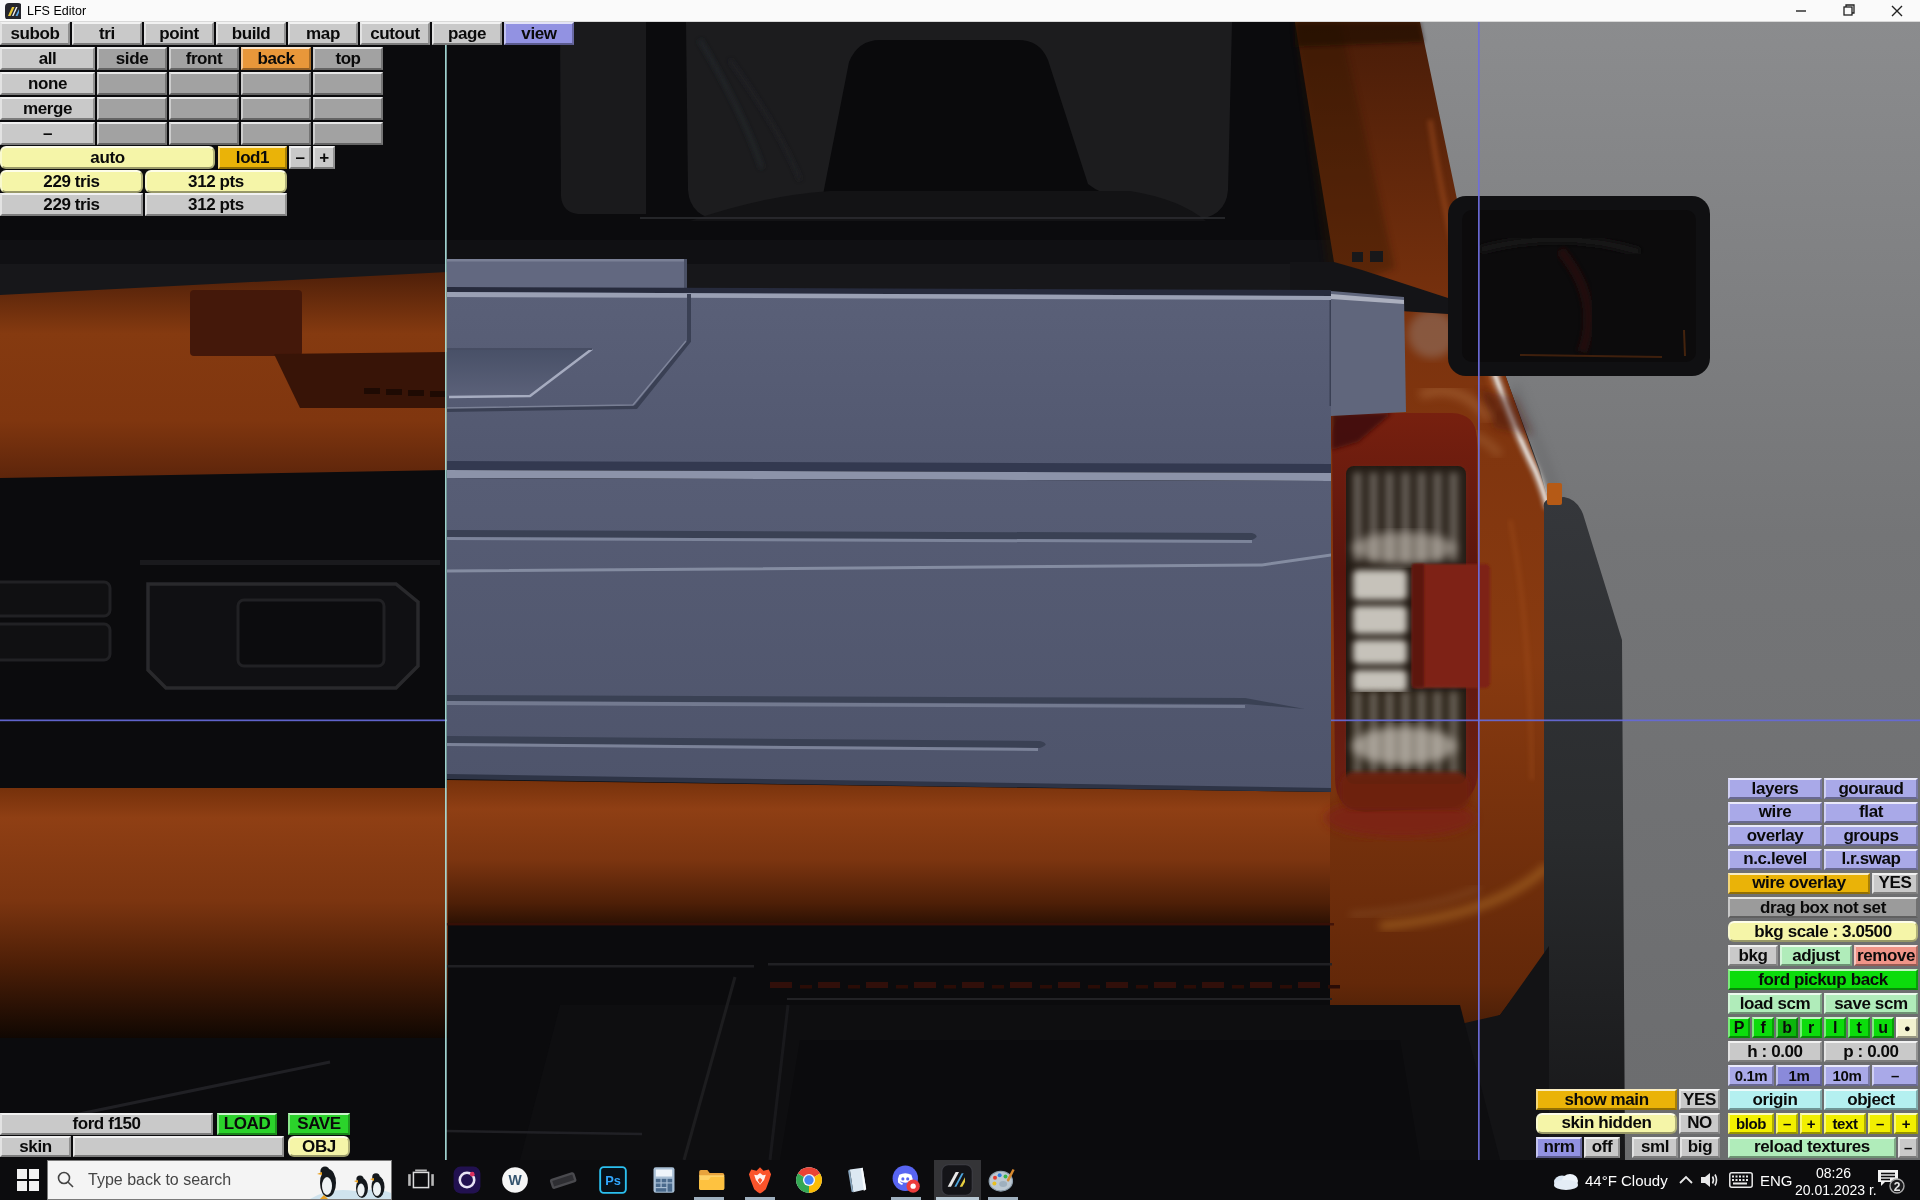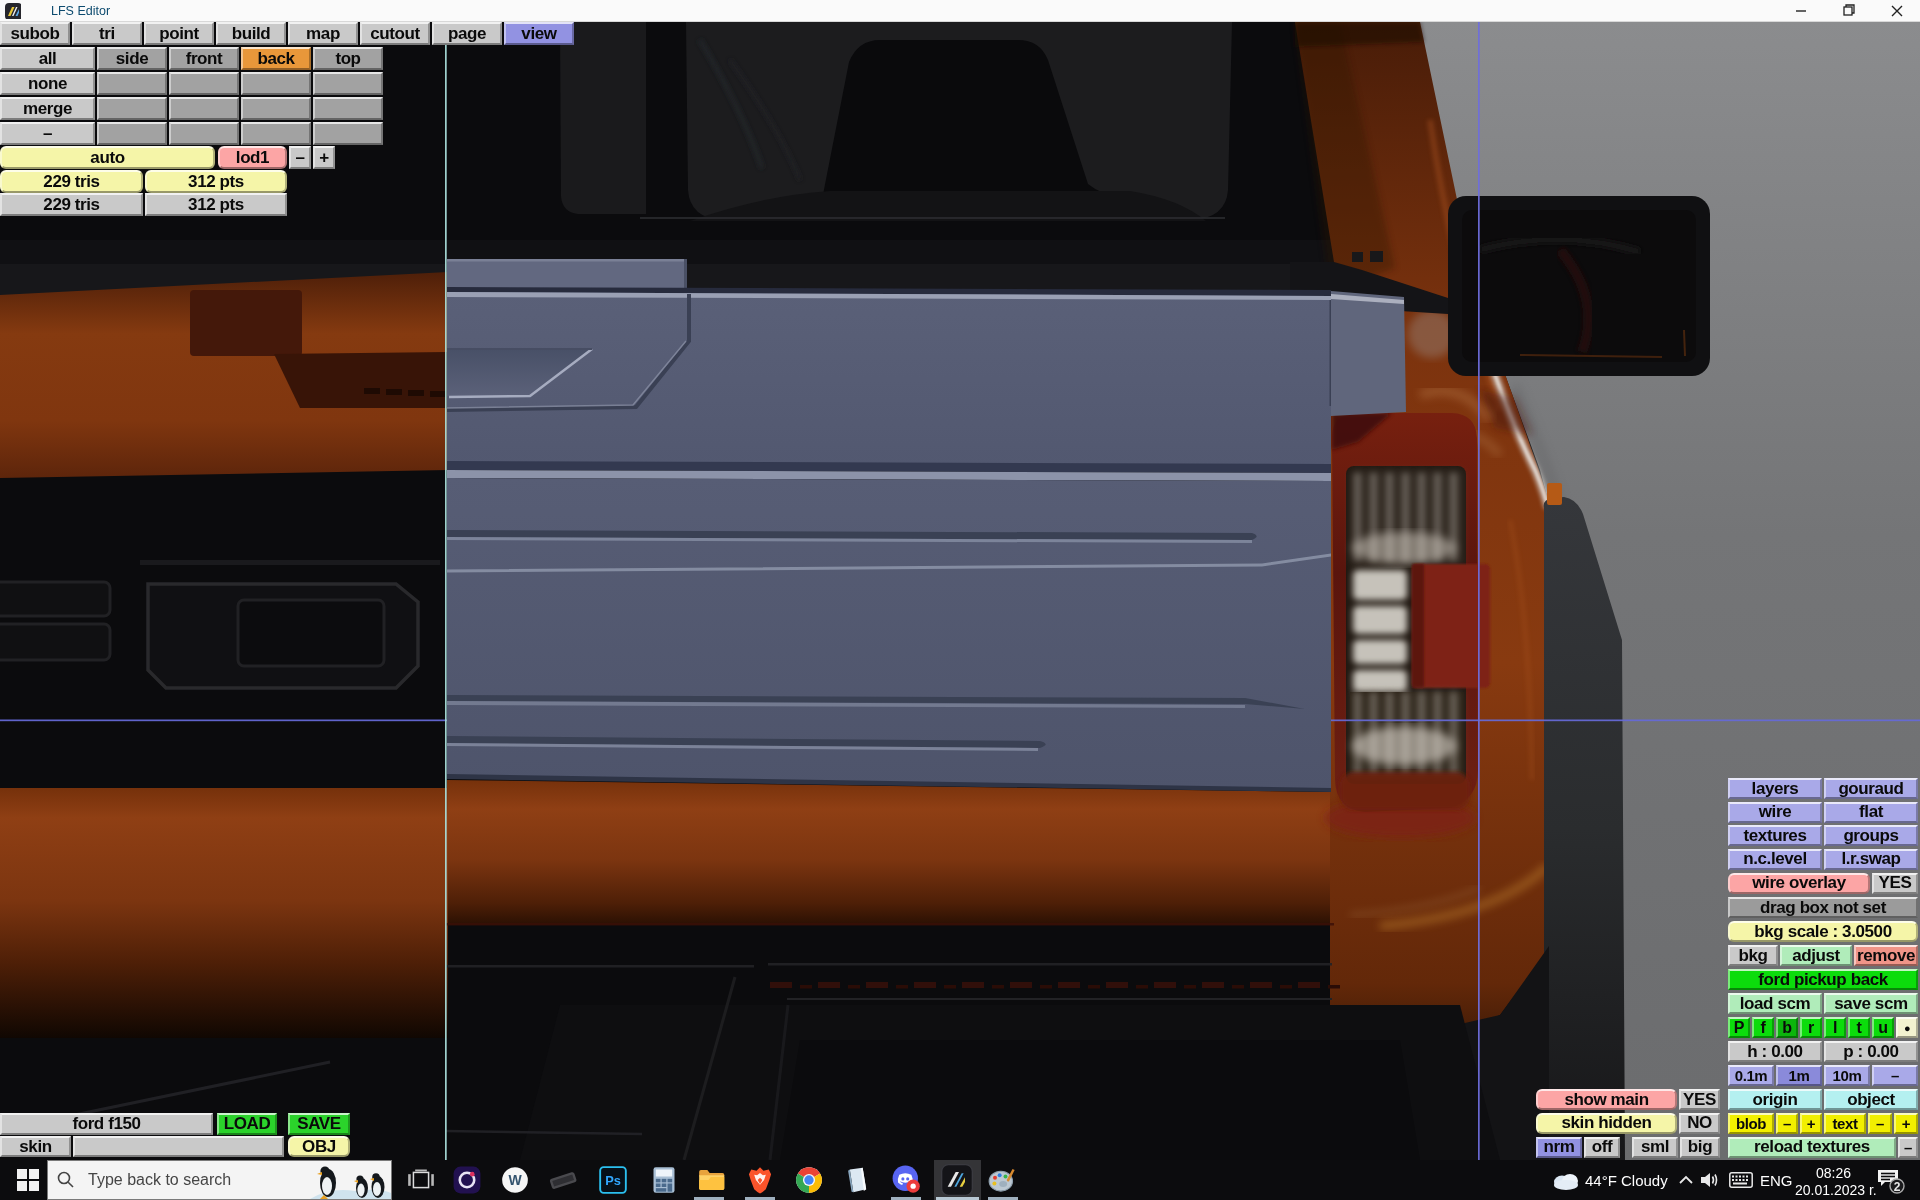--- a/index.html
+++ b/index.html
@@ -7,34 +7,34 @@
 #scene{position:absolute;left:0;top:0;}
 .b{position:absolute;box-sizing:border-box;display:flex;align-items:center;justify-content:center;
    font:bold 17px "Liberation Sans",sans-serif;letter-spacing:-0.4px;color:#0a0a0a;
    border-top:2px solid rgba(255,255,255,.75);border-left:2px solid rgba(255,255,255,.45);
    border-right:2px solid rgba(0,0,0,.28);border-bottom:2px solid rgba(0,0,0,.38);}
 .g{background:#c9c9c9;}
 .g2{background:#a2a2a2;}
 .or{background:#e8973a;}
 .vw{background:#9292e2;}
 .yl{background:#f5f5a8;border-radius:6px;}
-.pe{background:#fca5a5;border-radius:6px;}
+.pe{background:#eab308;}
 .pu{background:#a9a9e8;}
 .pud{background:#8a8ada;}
 .gy{background:#9b9b9b;}
 .lgn{background:#b0ecba;}
 .sal{background:#f09488;}
 .grn{background:#0cdc0c;}
 .grd{background:#0cb50c;}
 .cy{background:#b4f0f0;}
 .ylb{background:#f2ef00;text-align:center;}
 .cream{background:#f2f2d0;}
 .bgrn{background:#2bd32b;}
 #title{position:absolute;left:0;top:0;width:1920px;height:22px;background:#fafafa;border-bottom:1px solid #d8d8d8;box-sizing:border-box;}
-#title .t{position:absolute;left:27px;top:4px;font:12.5px "Liberation Sans",sans-serif;color:#0c4a6e;margin-left:24px;}
+#title .t{position:absolute;left:27px;top:4px;font:12.5px "Liberation Sans",sans-serif;color:#000000;}
 #taskbar{position:absolute;left:0;top:1160px;width:1920px;height:40px;background:#0c0c0e;}
 .tray{position:absolute;color:#fff;font-family:"Liberation Sans",sans-serif;}
 </style>
 </head>
 <body>
 <svg id="scene" width="1920" height="1200" viewBox="0 0 1920 1200">
 <defs>
 <linearGradient id="wall" x1="0" y1="0" x2="0" y2="1">
  <stop offset="0" stop-color="#8b8c8e"></stop>
         <stop offset="0.45" stop-color="#747577"></stop>
@@ -334,21 +334,21 @@
 <div class="b g" style="left:0px;top:1113px;width:213px;height:22px">ford f150</div>
 <div class="b bgrn" style="left:217px;top:1113px;width:60px;height:22px">LOAD</div>
 <div class="b bgrn" style="left:288px;top:1113px;width:62px;height:22px">SAVE</div>
 <div class="b g" style="left:0px;top:1136px;width:71px;height:21px">skin</div>
 <div class="b g" style="left:73px;top:1136px;width:211px;height:21px"></div>
 <div class="b yl" style="left:288px;top:1136px;width:62px;height:21px">OBJ</div>
 <div class="b pu" style="left:1728px;top:778px;width:94px;height:21px">layers</div>
 <div class="b pu" style="left:1824px;top:778px;width:94px;height:21px">gouraud</div>
 <div class="b pu" style="left:1728px;top:801.5px;width:94px;height:21px">wire</div>
 <div class="b pu" style="left:1824px;top:801.5px;width:94px;height:21px">flat</div>
-<div class="b pu" style="left:1728px;top:825px;width:94px;height:21px">textures</div>
+<div class="b pu" style="left:1728px;top:825px;width:94px;height:21px">overlay</div>
 <div class="b pu" style="left:1824px;top:825px;width:94px;height:21px">groups</div>
 <div class="b pu" style="left:1728px;top:848.5px;width:94px;height:21px">n.c.level</div>
 <div class="b pu" style="left:1824px;top:848.5px;width:94px;height:21px">l.r.swap</div>
 <div class="b pe" style="left:1728px;top:872.5px;width:142px;height:21px">wire overlay</div>
 <div class="b g" style="left:1872px;top:872.5px;width:46px;height:21px">YES</div>
 <div class="b gy" style="left:1728px;top:897px;width:190px;height:21px">drag box not set</div>
 <div class="b yl" style="left:1728px;top:921px;width:190px;height:21px">bkg scale : 3.0500</div>
 <div class="b g" style="left:1728px;top:945px;width:50px;height:21px">bkg</div>
 <div class="b lgn" style="left:1780px;top:945px;width:72px;height:21px">adjust</div>
 <div class="b sal" style="left:1854px;top:945px;width:64px;height:21px">remove</div>

